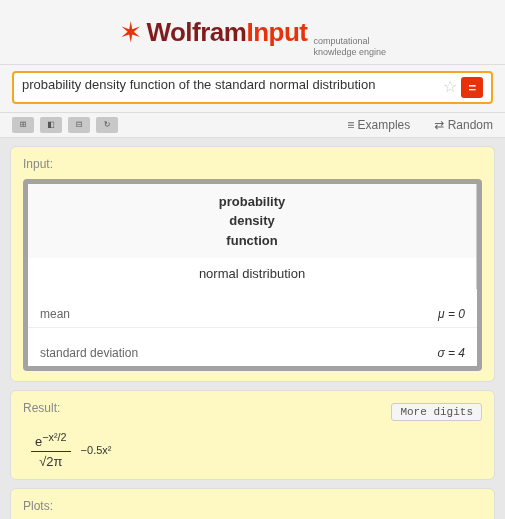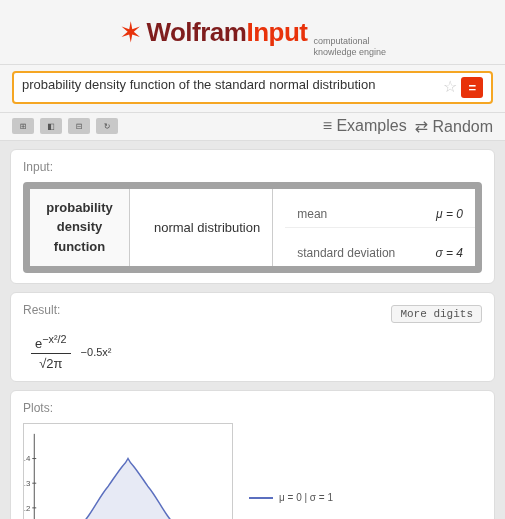--- a/index.html
+++ b/index.html
@@ -95,62 +95,63 @@
       justify-content: space-between;
       border-bottom: 1px solid #ddd;
     }
     .toolbar-left {
       display: flex;
       gap: 6px;
       align-items: center;
     }
     .toolbar-right {
       display: flex;
-      gap: 8px;
+      gap: 24px;
       align-items: flex-start;
       color: #666;
-      font-size: 16px;
+      font-size: 12px;
     }
     .toolbar-link {
       color: #666;
       text-decoration: none;
       cursor: pointer;
       display: flex;
       align-items: center;
       gap: 3px;
     }
 
     
     .main {
       padding: 8px 10px;
       display: flex;
       flex-direction: column;
       gap: 8px;
     }
 
     
     .card {
-      background: #ffffff;
+      background: #fef9c3;
       border: 1px solid #ddd;
       border-radius: 6px;
       padding: 10px 12px;
     }
     .card-label {
       font-size: 12px;
       color: #888;
       margin-bottom: 8px;
     }
 
     
     .input-table {
       display: flex;
-      gap: 12px;
-      border: 7px solid #a3a3a3;
+      gap: 0;
+      border: 5px solid #a3a3a3;
       border-radius: 4px;
       overflow: hidden;
+      flex-direction: column;
     }
     .input-cell {
       border-right: 1px solid #ccc;
       padding: 8px 12px;
       display: flex;
       align-items: center;
       justify-content: center;
     }
     .input-cell:last-child { border-right: none; }
     .input-cell.primary {

